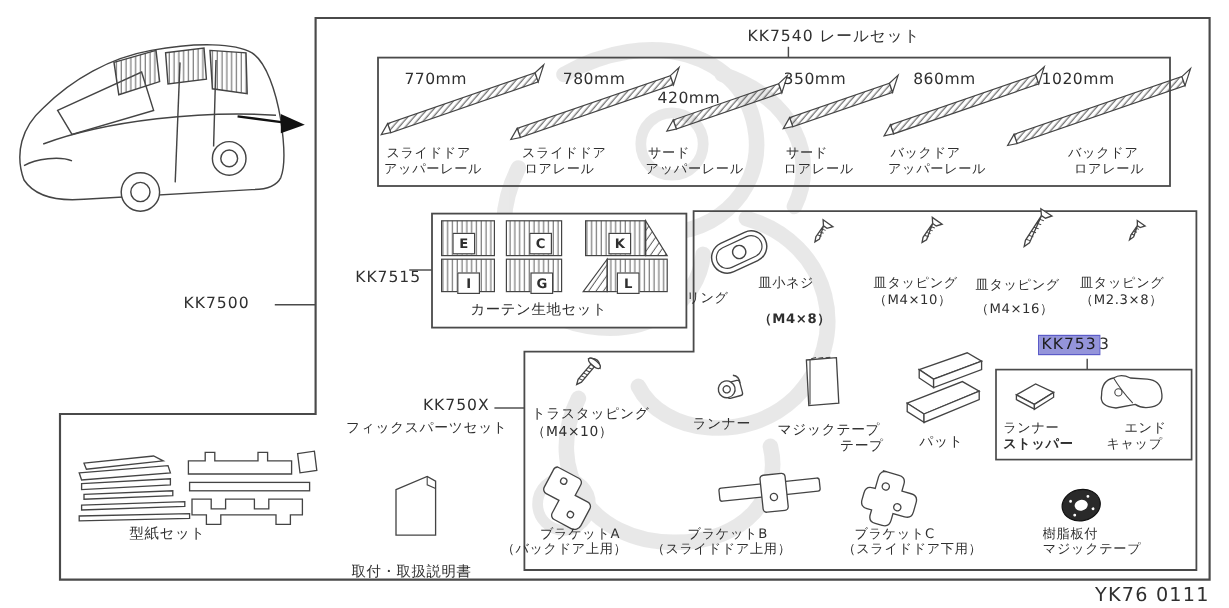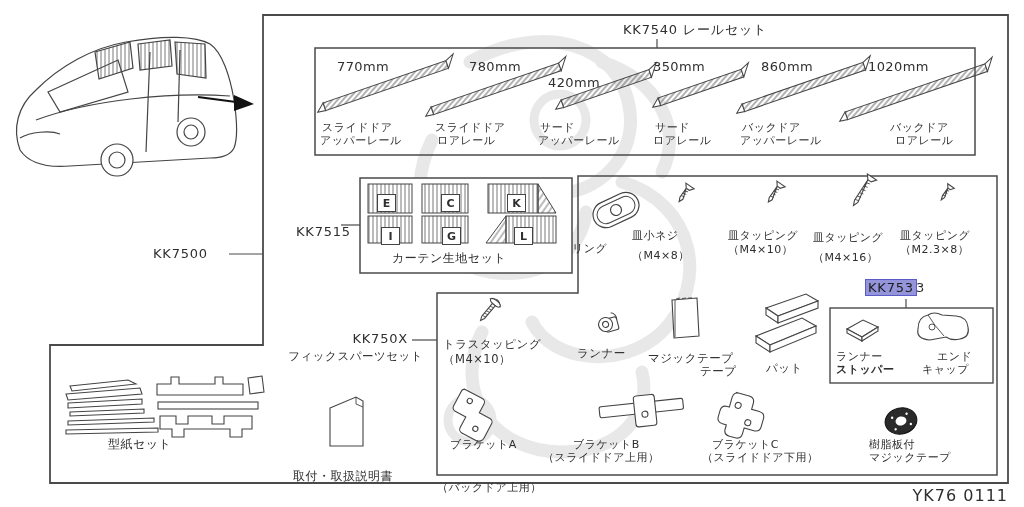--- a/index.html
+++ b/index.html
@@ -267,42 +267,42 @@
 <div class="chip" style="left:377px;top:194px;">E</div>
 <div class="chip" style="left:441px;top:194px;">C</div>
 <div class="chip" style="left:507px;top:194px;">K</div>
 <div class="chip" style="left:381px;top:227px;">I</div>
 <div class="chip" style="left:442px;top:227px;">G</div>
 <div class="chip" style="left:514px;top:227px;">L</div>
 <div class="lbl cap" style="left:392px;top:250px;">カーテン生地セット</div>
 
 <div class="lbl ctr" style="left:572px;top:241px;width:76px;">リング</div>
 <div class="lbl ctr" style="left:632px;top:228px;width:80px;">皿小ネジ</div>
-<div class="lbl ctr" style="left:632px;top:248px;width:80px;">（M4×8）</div>
+<div class="lbl ctr" style="left:632px;top:258px;width:80px;font-weight:bold;">（M4×8）</div>
 <div class="lbl ctr" style="left:728px;top:228px;width:95px;">皿タッピング</div>
 <div class="lbl ctr" style="left:728px;top:242px;width:95px;">（M4×10）</div>
 <div class="lbl ctr" style="left:813px;top:230px;width:95px;">皿タッピング</div>
 <div class="lbl ctr" style="left:813px;top:250px;width:95px;">（M4×16）</div>
 <div class="lbl ctr" style="left:900px;top:228px;width:95px;">皿タッピング</div>
 <div class="lbl ctr" style="left:900px;top:242px;width:95px;">（M2.3×8）</div>
 
 <div class="lbl" style="left:443px;top:337px;font-size:11.5px;">トラスタッピング</div>
 <div class="lbl" style="left:443px;top:352px;font-size:11.5px;">（M4×10）</div>
 <div class="lbl" style="left:577px;top:346px;font-size:11.5px;">ランナー</div>
 <div class="lbl" style="left:648px;top:351px;font-size:11.5px;">マジックテープ</div>
 <div class="lbl" style="left:656px;top:364px;font-size:11.5px;margin-left:44px;">テープ</div>
 <div class="lbl" style="left:766px;top:361px;font-size:11.5px;">パット</div>
 
 <div class="lbl" style="left:836px;top:349px;">ランナー</div>
 <div class="lbl" style="left:836px;top:362px;font-weight:bold;">ストッパー</div>
 <div class="lbl" style="left:926px;top:349px;margin-left:11px;">エンド</div>
 <div class="lbl" style="left:922px;top:362px;">キャップ</div>
 
 <div class="lbl" style="left:450px;top:437px;">ブラケットA</div>
-<div class="lbl" style="left:437px;top:450px;margin-top:30px;">（バックドア上用）</div>
+<div class="lbl" style="left:418px;top:450px;">（バックドア上用）</div>
 <div class="lbl" style="left:573px;top:437px;">ブラケットB</div>
 <div class="lbl" style="left:543px;top:450px;">（スライドドア上用）</div>
 <div class="lbl" style="left:712px;top:437px;">ブラケットC</div>
 <div class="lbl" style="left:702px;top:450px;">（スライドドア下用）</div>
 <div class="lbl" style="left:869px;top:437px;">樹脂板付</div>
 <div class="lbl" style="left:869px;top:450px;">マジックテープ</div>
 
 <div class="lbl cap ctr" style="left:108px;top:436px;width:100px;">型紙セット</div>
 <div class="lbl cap" style="left:293px;top:447px;margin-top:21px;">取付・取扱説明書</div>
 <div class="lbl docnum rt" style="left:908px;top:486px;width:100px;">YK76 0111</div>

